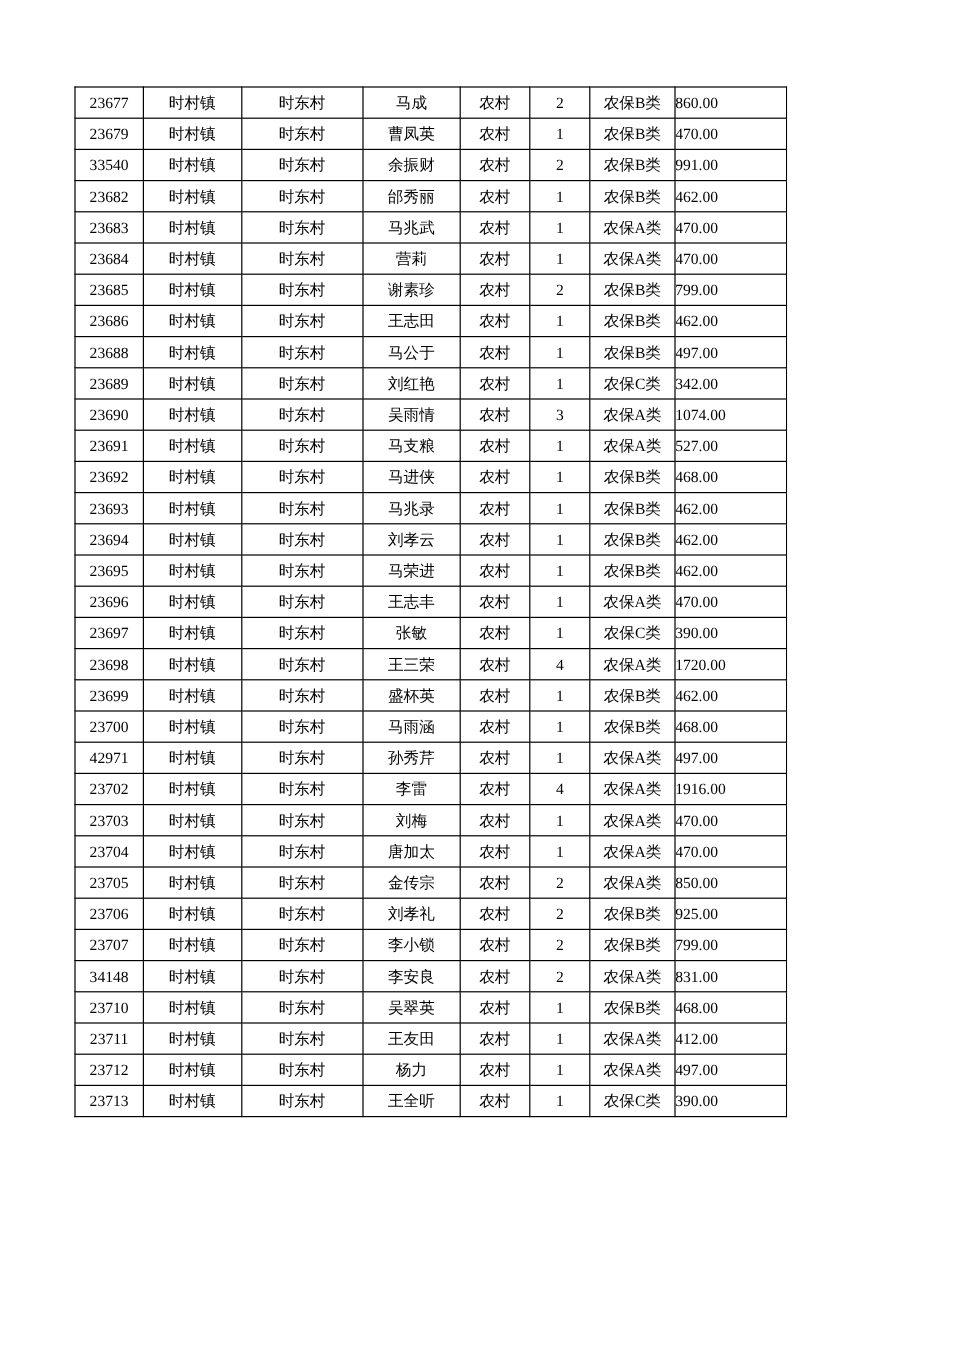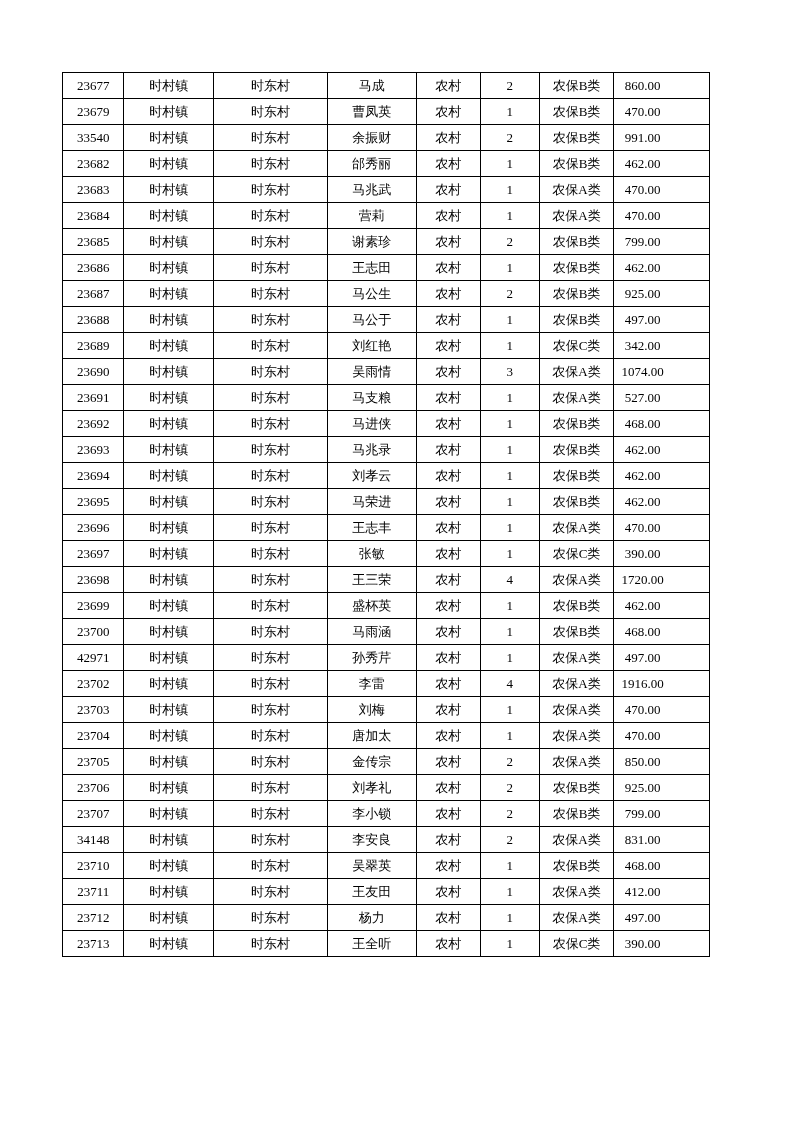--- a/index.html
+++ b/index.html
@@ -8,21 +8,21 @@
     background: #ffffff;
   }
   body {
     width: 794px;
     height: 1122px;
     font-family: "Liberation Serif", "DejaVu Serif", serif;
     color: #000000;
   }
   .page {
     position: relative;
-    width: 710px;
+    width: 656px;
     height: 1122px;
     background: #ffffff;
     overflow: hidden;
   }
   table.data-table {
     position: absolute;
     left: 62px;
     top: 72px;
     border-collapse: collapse;
     table-layout: fixed;
@@ -32,21 +32,21 @@
     font-size: 13px;
     line-height: 25px;
     height: 25px;
     padding: 0;
     text-align: center;
     white-space: nowrap;
     overflow: hidden;
   }
   
   table.data-table td.col-7 {
-    text-align: center;
+    text-align: left;
     padding-right: 38px;
   }
 </style>
 </head>
 <body>
 
 <div class="page">
   <table class="data-table">
     <colgroup>
         <col style="width: 62px;">
@@ -133,30 +133,20 @@
           <td class="col-0">23686</td>
           <td class="col-1">时村镇</td>
           <td class="col-2">时东村</td>
           <td class="col-3">王志田</td>
           <td class="col-4">农村</td>
           <td class="col-5">1</td>
           <td class="col-6">农保B类</td>
           <td class="col-7">462.00</td>
         </tr>
         <tr>
-          <td class="col-0">23687</td>
-          <td class="col-1">时村镇</td>
-          <td class="col-2">时东村</td>
-          <td class="col-3">马公生</td>
-          <td class="col-4">农村</td>
-          <td class="col-5">2</td>
-          <td class="col-6">农保B类</td>
-          <td class="col-7">925.00</td>
-        </tr>
-        <tr>
           <td class="col-0">23688</td>
           <td class="col-1">时村镇</td>
           <td class="col-2">时东村</td>
           <td class="col-3">马公于</td>
           <td class="col-4">农村</td>
           <td class="col-5">1</td>
           <td class="col-6">农保B类</td>
           <td class="col-7">497.00</td>
         </tr>
         <tr>

